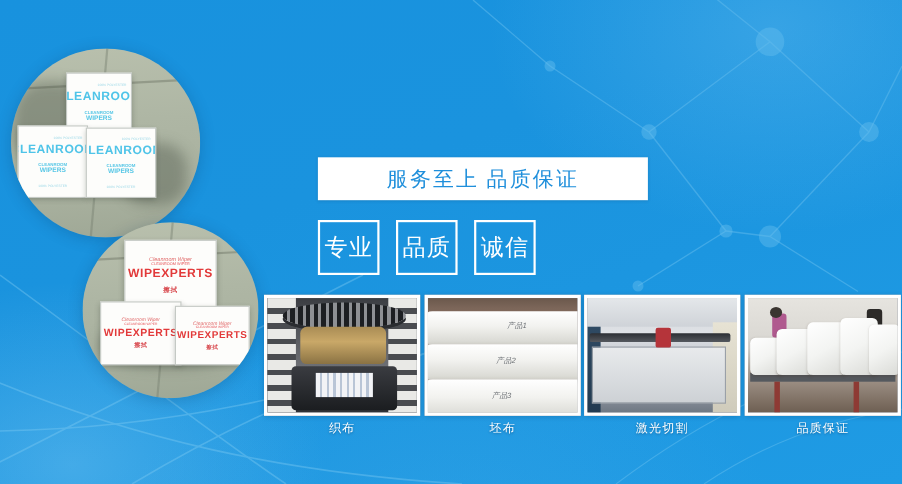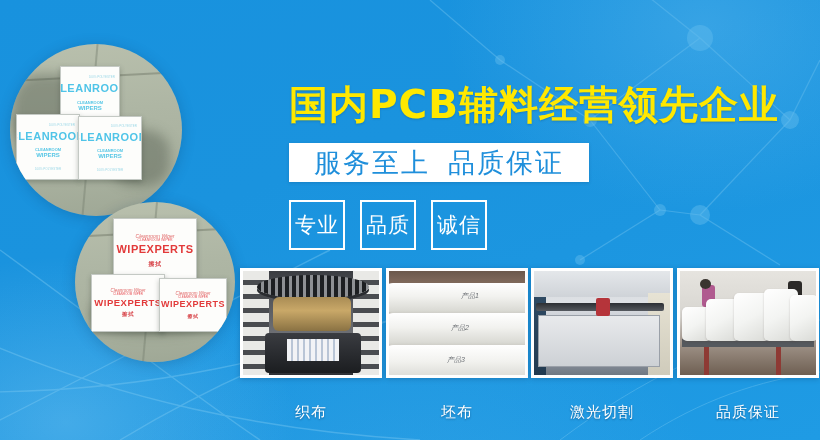--- a/index.html
+++ b/index.html
@@ -76,23 +76,22 @@
     background:#8d9097;
     box-shadow:0 1px 5px rgba(0,35,70,.25);
   }
   #thumb-0{left:240px;}
   #thumb-1{left:386px;}
   #thumb-2{left:531px;}
   #thumb-3{left:677px;}
   .cap{
     position:absolute;top:382px;width:142px;
     text-align:center;color:#ffffff;
-    font-size:15px;letter-spacing:1px;
+    font-size:11px;letter-spacing:1px;
     text-shadow:0 1px 2px rgba(0,40,80,.45);
-    margin-top:21px;
   }
   #cap-0{left:240px;}
   #cap-1{left:386px;}
   #cap-2{left:531px;}
   #cap-3{left:677px;}
 
   
   .scene{position:absolute;inset:0;}
   
   .sc-knit{background:linear-gradient(180deg,#3b3d42 0%,#55575c 28%,#6d6f74 60%,#2e3035 100%);}
@@ -155,22 +154,22 @@
     font-family:"DejaVu Sans","Liberation Sans",sans-serif;
   }
   #slogan-box{
     position:absolute;left:289px;top:143px;
     width:300px;height:39px;
     background:#ffffff;
     display:flex;align-items:center;justify-content:center;
     box-shadow:0 1px 3px rgba(0,40,80,.18);
   }
   #slogan-text{
-    color:#1F8FDB;font-size:27px;letter-spacing:2px;white-space:nowrap;
-    font-family:Liberation Mono, monospace;
+    color:#1F8FDB;font-size:19px;letter-spacing:2px;white-space:nowrap;
+    font-family:Liberation Serif, serif;
   }
   #tags{
     position:absolute;left:289px;top:200px;
     display:flex;gap:15px;
   }
   .tag{
     width:56px;height:50px;
     border:2px solid #ffffff;
     box-sizing:border-box;
     display:flex;align-items:center;justify-content:center;
@@ -270,21 +269,20 @@
 
     <div class="pack we" style="left:84px;top:76px;width:66px;height:52px;">
 
       <span class="script" style="font-size:4.5px;">Cleanroom Wiper</span>
       <span class="sub" style="font-size:3px;">CLEANROOM WIPER</span>
       <span class="brand" style="font-size:9px;margin-top:1px;">WIPEXPERTS</span>
       <span class="brand" style="font-size:5px;margin-top:5px;color:#d8474c;">擦拭</span>
     </div>
   </div>
 
-  <div id="headline">国内PCB辅料经营领先企业</div>
 
   <div id="slogan-box">
     <span id="slogan-text">服务至上 品质保证</span>
   </div>
 
   <div id="tags">
     <div class="tag">专业</div>
     <div class="tag">品质</div>
     <div class="tag">诚信</div>
   </div>

